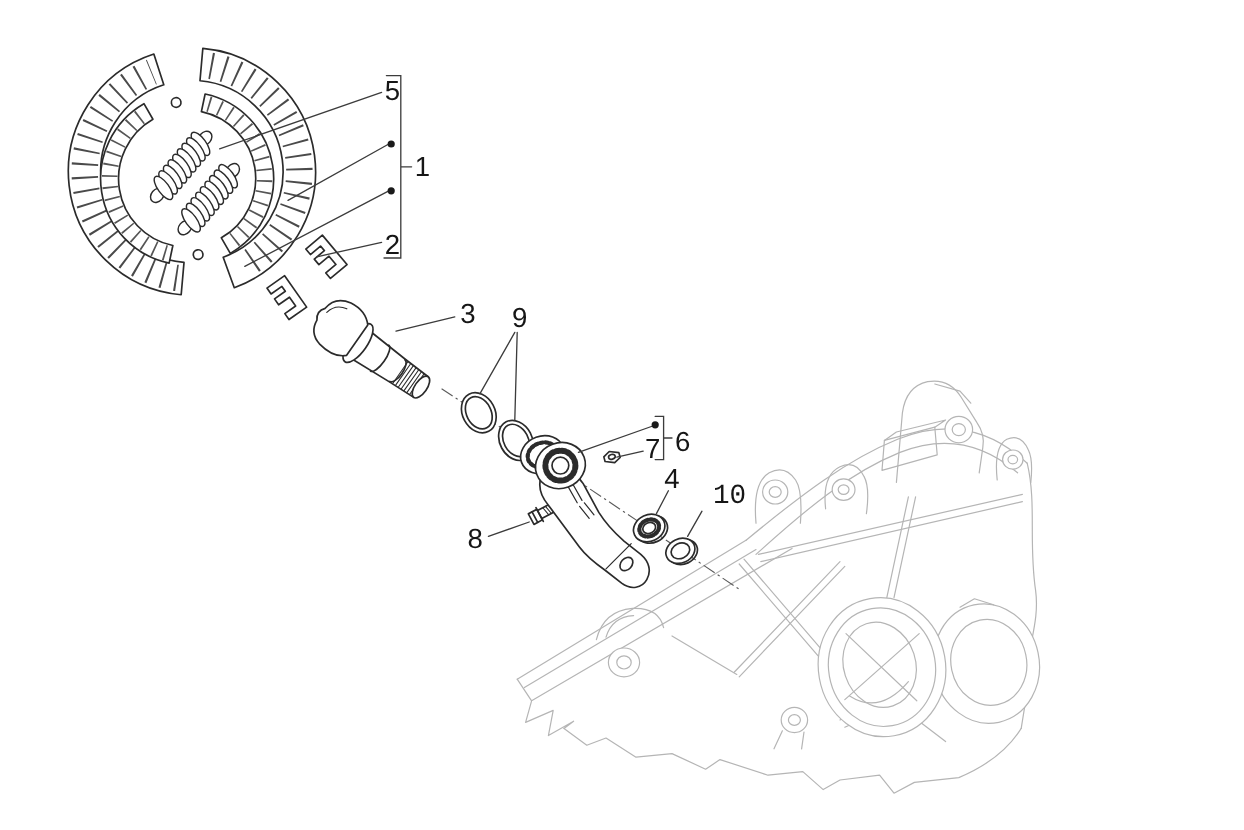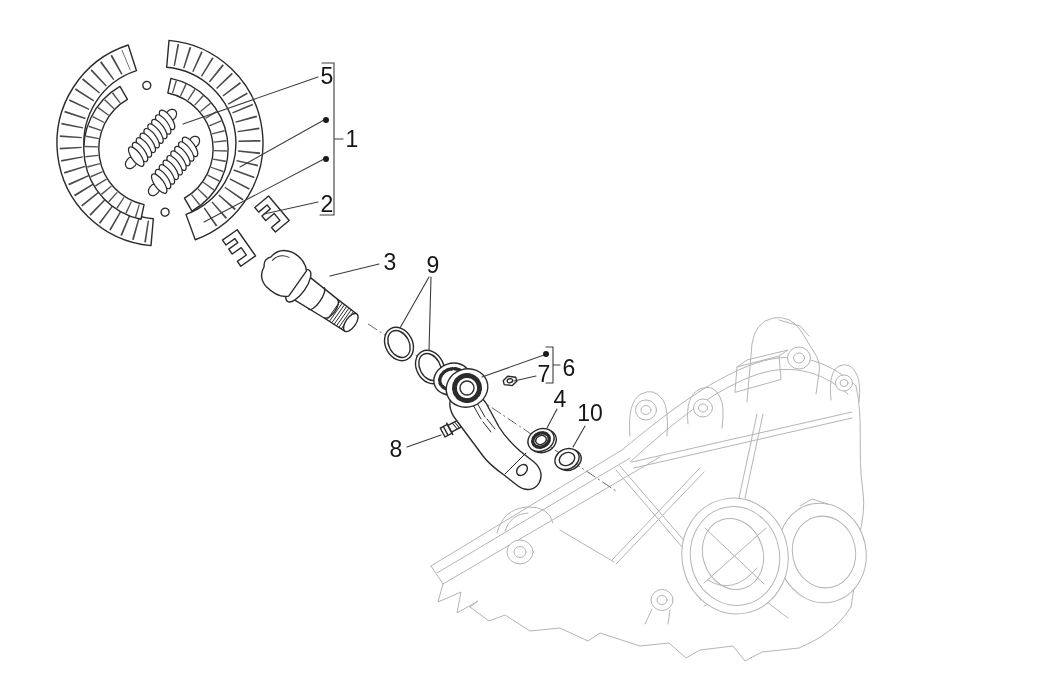--- a/index.html
+++ b/index.html
@@ -22,21 +22,21 @@
   }
   .c1{left:352px;top:139px;}
   .c2{left:327px;top:204px;}
   .c3{left:390px;top:262px;}
   .c4{left:560px;top:399px;}
   .c5{left:327px;top:76px;}
   .c6{left:569px;top:368px;}
   .c7{left:544px;top:374px;}
   .c8{left:396px;top:449px;}
   .c9{left:433px;top:265px;}
-  .c10{left:590px;top:413px;}
+  .c10{left:608px;top:413px;font-family:Liberation Mono, monospace;}
 </style>
 </head>
 <body>
 
 <div id="canvas">
 
 <svg id="drawing" width="1037" height="692" viewBox="0 0 1037 692">
 
   <g stroke="#b5b5b5" fill="none" stroke-width="1" stroke-linejoin="round" stroke-linecap="round">
 

